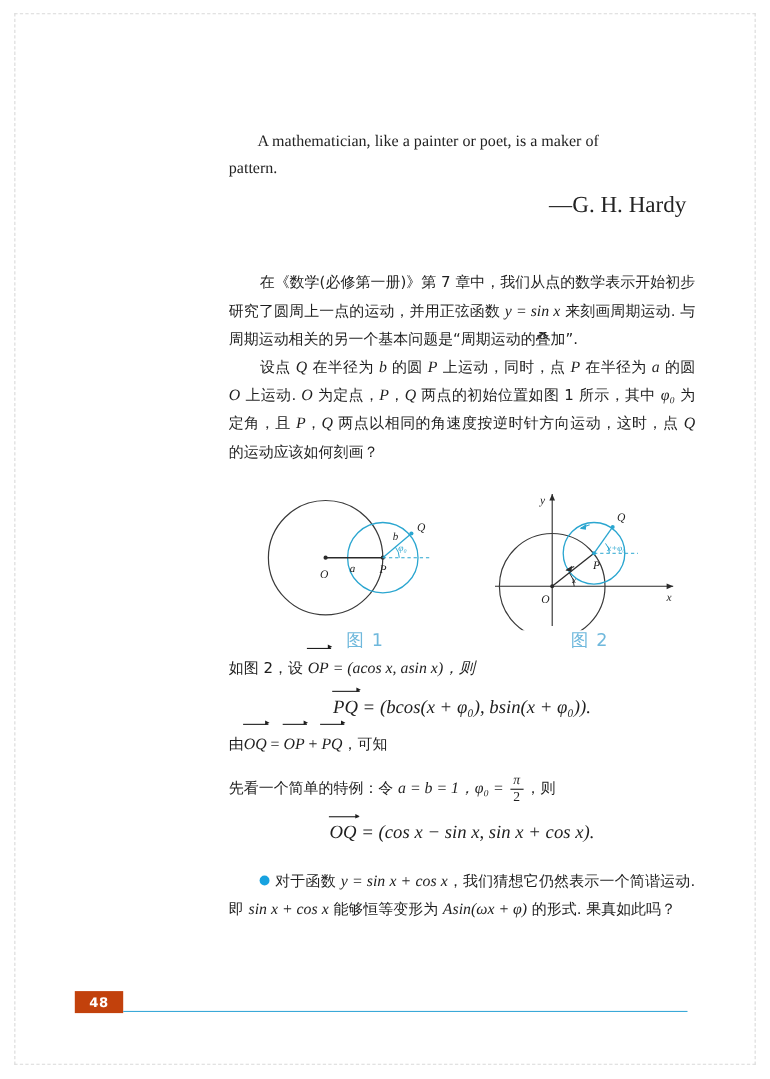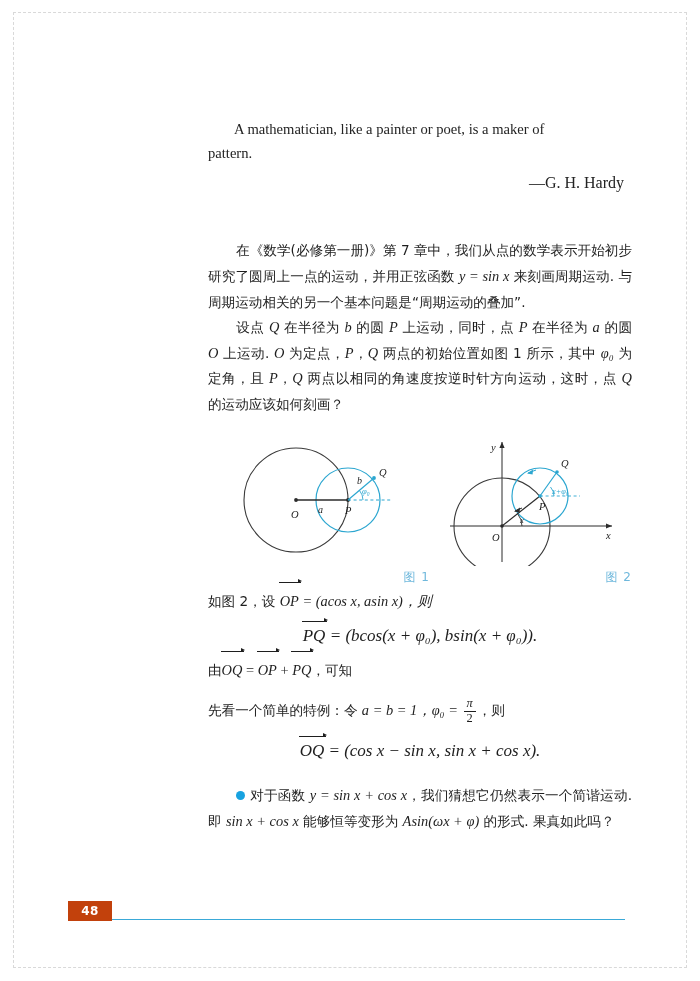--- a/index.html
+++ b/index.html
@@ -45,21 +45,21 @@
   .epigraph {
     font-size: 14.6px;
     line-height: 1.62;
     color: #232323;
     text-align: justify;
   }
   .epigraph .indent { display: inline-block; width: 26px; }
   .attribution {
     margin-top: 9px;
     text-align: right;
-    font-size: 16px;
+    font-size: 21px;
     color: #232323;
     padding-right: 8px;
   }
 
   .para {
     font-size: 14.4px;
     line-height: 1.78;
     color: #1e1e1e;
     text-align: justify;
     text-justify: inter-character;
@@ -76,22 +76,22 @@
     margin-top: 16px;
     height: 152px;
   }
   .fig { position: absolute; top: 0; }
   #fig1 { left: 26px; width: 196px; height: 152px; }
   #fig2 { left: 232px; width: 192px; height: 152px; }
   .fig-caption {
     position: absolute;
     bottom: 0;
     width: 100%;
-    text-align: right;
-    font-size: 12px;
+    text-align: center;
+    font-size: 16px;
     color: #6fb8dc;
     font-family: "DejaVu Sans", sans-serif;
     letter-spacing: 1px;
   }
 
   
   .mathline {
     font-size: 14.4px;
     line-height: 2.0;
     color: #1e1e1e;

